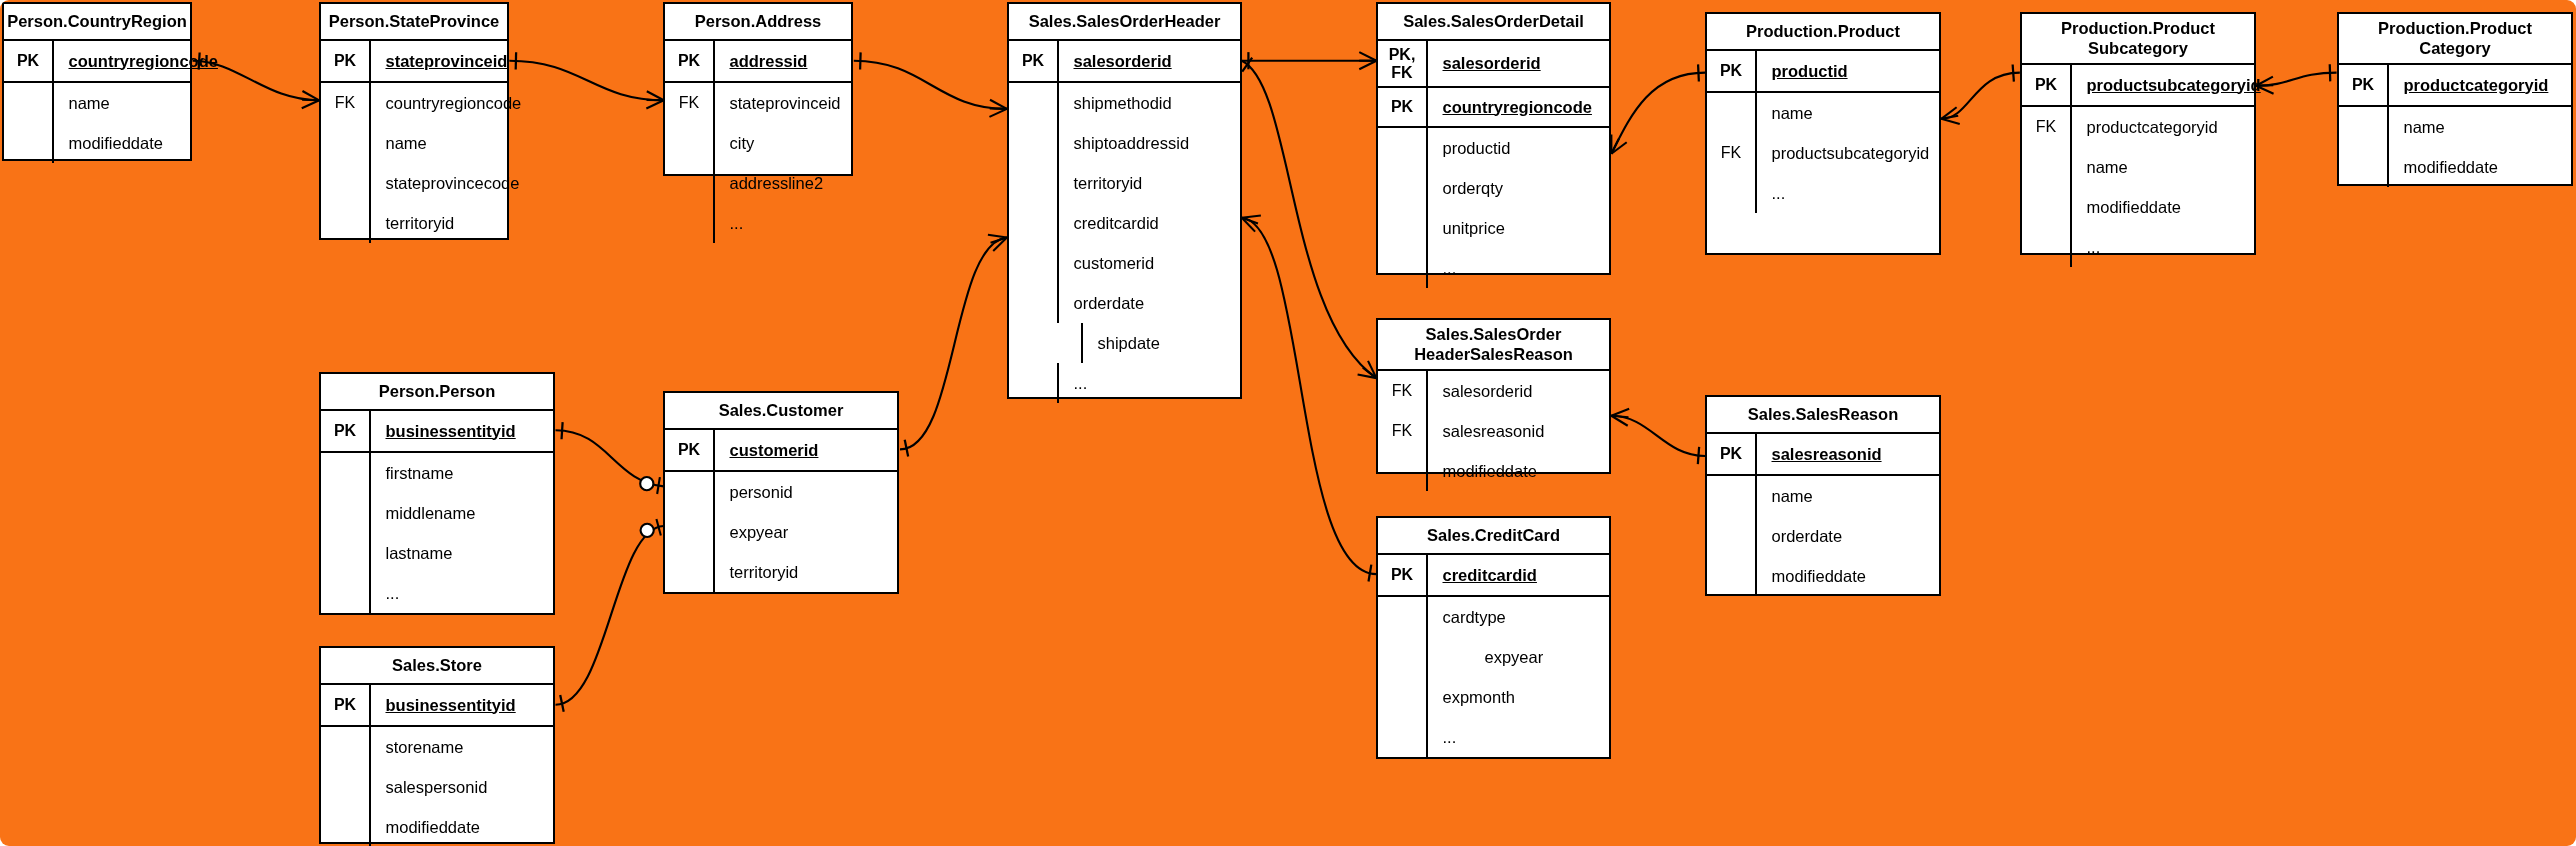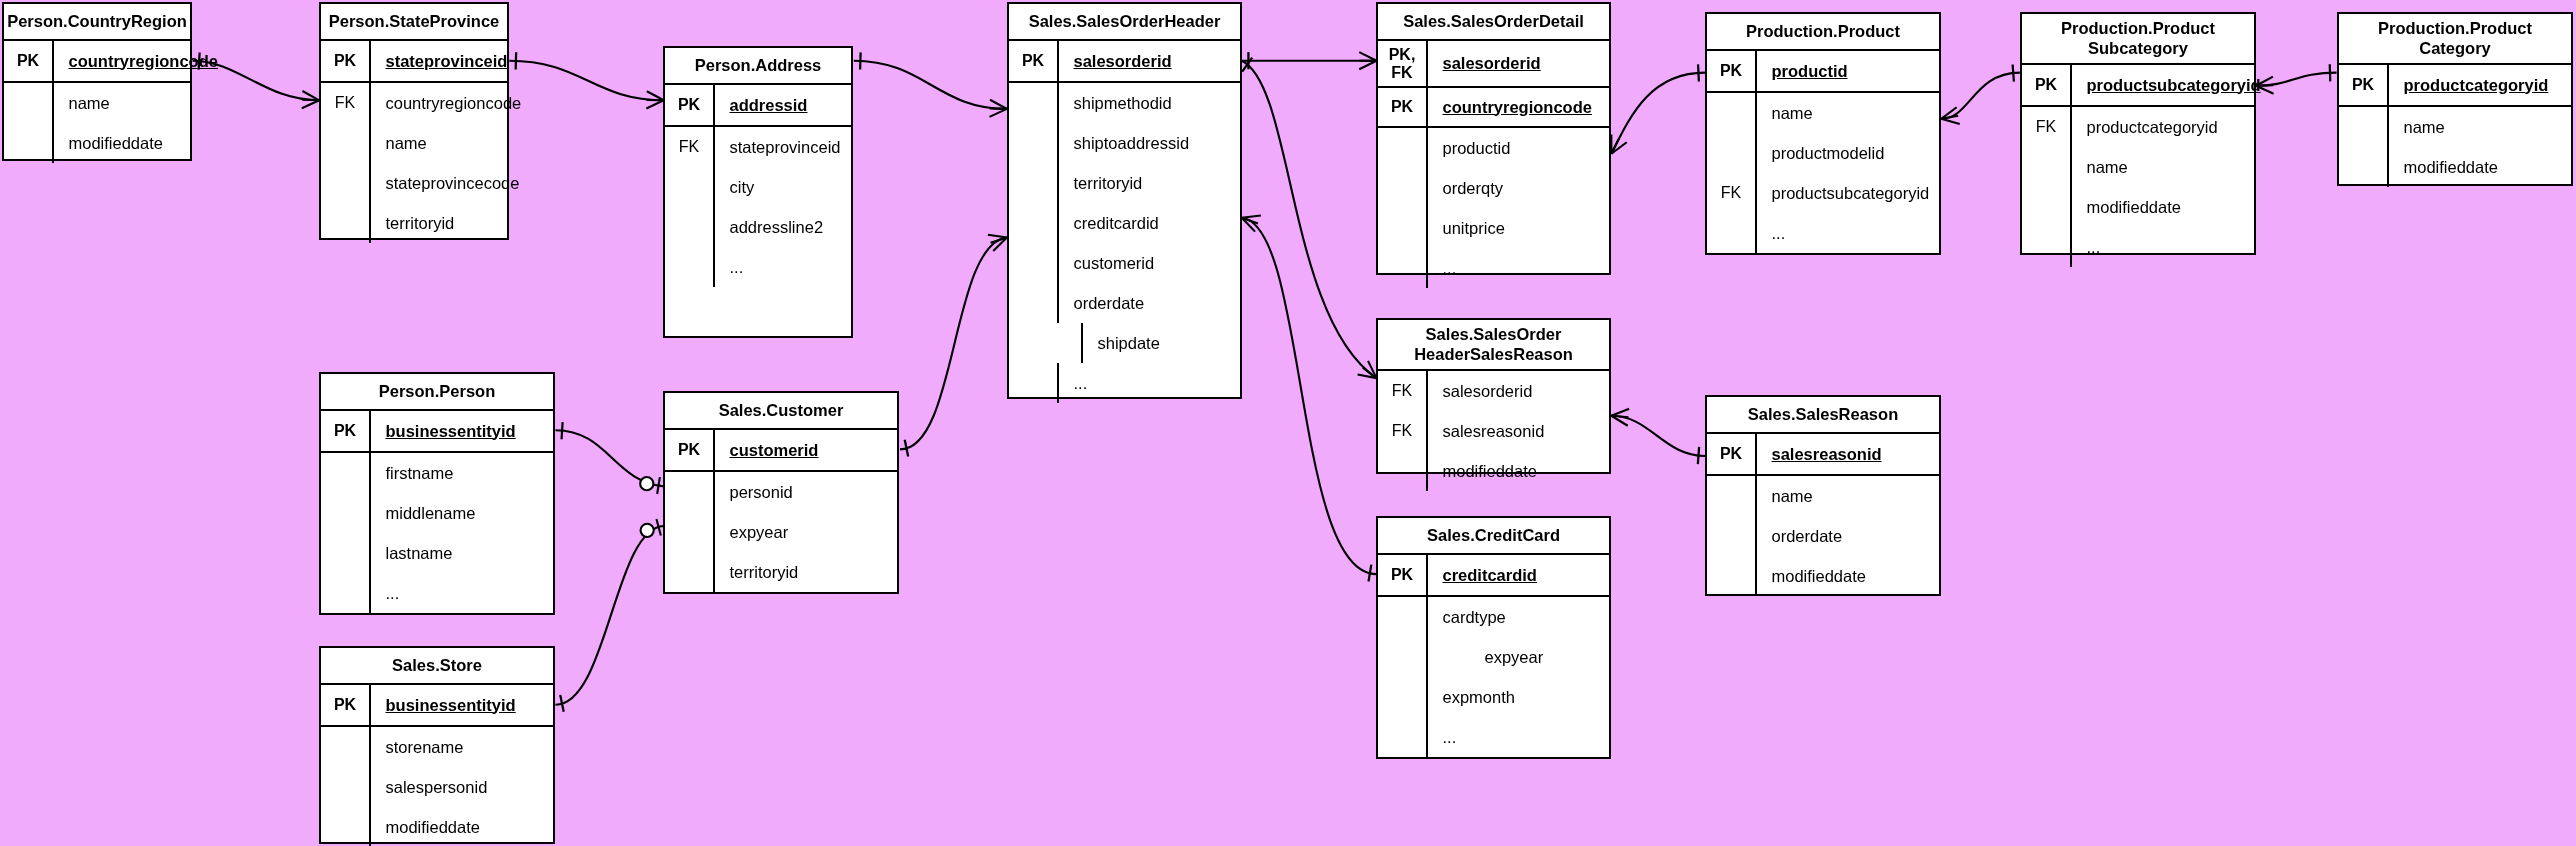--- a/index.html
+++ b/index.html
@@ -1,18 +1,18 @@
 <!DOCTYPE html>
 <html style="font-size:10.6px"><head>
 <meta charset="utf-8">
 <title>AdventureWorks ER Diagram</title>
 <style>
   html,body{margin:0;padding:0;background:#ffffff;}
   body{font-family:"Liberation Sans","DejaVu Sans",sans-serif;}
-  #canvas{position:relative;width:2576px;height:846px;background:#f0abfc;overflow:hidden;}
+  #canvas{position:relative;width:2576px;height:846px;background:#f97316;overflow:hidden;border-radius:9px;}
   svg#wires{position:absolute;left:0;top:0;width:2576px;height:846px;pointer-events:none;}
   .entity{position:absolute;box-sizing:border-box;border:2px solid #000;background:#fff;}
   .ent-title{box-sizing:border-box;border-bottom:2px solid #000;text-align:center;
              font-weight:bold;font-size:16.5px;color:#000;display:flex;align-items:center;
              justify-content:center;line-height:1.18;padding:0 4px;}
   .ent-body{display:flex;flex-direction:column;}
   .pk-group{border-bottom:2px solid #000;}
   .row{display:flex;align-items:center;box-sizing:border-box;}
   .row + .row.sep{border-top:2px solid #000;}
   .key-cell{box-sizing:border-box;width:50px;flex:0 0 50px;border-right:2px solid #000;
@@ -170,21 +170,21 @@
               <div class="key-cell"></div>
               <div class="attr-cell">stateprovincecode</div>
             </div>
             <div class="row" style="height: 40px;">
               <div class="key-cell"></div>
               <div class="attr-cell">territoryid</div>
             </div>
           </div>
         </div>
       </div>
-      <div class="entity" style="left: 663px; top: 2px; width: 190px; height: 292px; margin-top: 44px;">
+      <div class="entity" style="left: 663px; top: 2px; width: 190px; height: 174px;">
         <div class="ent-title" style="height: 37px;">
           <div>
             <div>Person.Address</div>
           </div>
         </div>
         <div class="ent-body">
           <div class="pk-group">
             <div class="row" style="height: 40px;">
               <div class="key-cell bold">PK</div>
               <div class="attr-cell pk">addressid</div>
@@ -313,24 +313,20 @@
               <div class="key-cell bold">PK</div>
               <div class="attr-cell pk">productid</div>
             </div>
           </div>
           <div>
             <div class="row" style="height: 40px;">
               <div class="key-cell"></div>
               <div class="attr-cell">name</div>
             </div>
             <div class="row" style="height: 40px;">
-              <div class="key-cell"></div>
-              <div class="attr-cell">productmodelid</div>
-            </div>
-            <div class="row" style="height: 40px;">
               <div class="key-cell">FK</div>
               <div class="attr-cell">productsubcategoryid</div>
             </div>
             <div class="row" style="height: 40px;">
               <div class="key-cell"></div>
               <div class="attr-cell">...</div>
             </div>
           </div>
         </div>
       </div>

